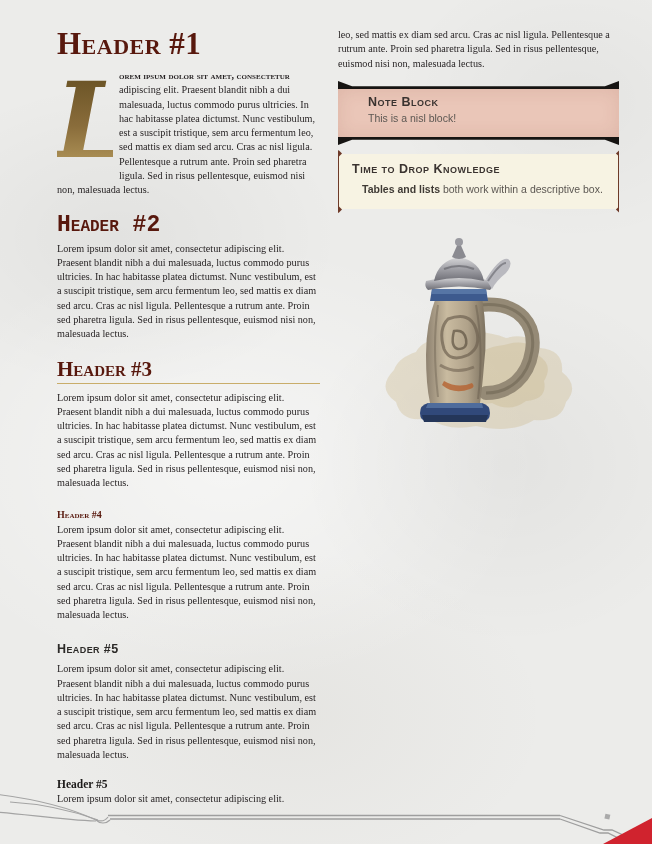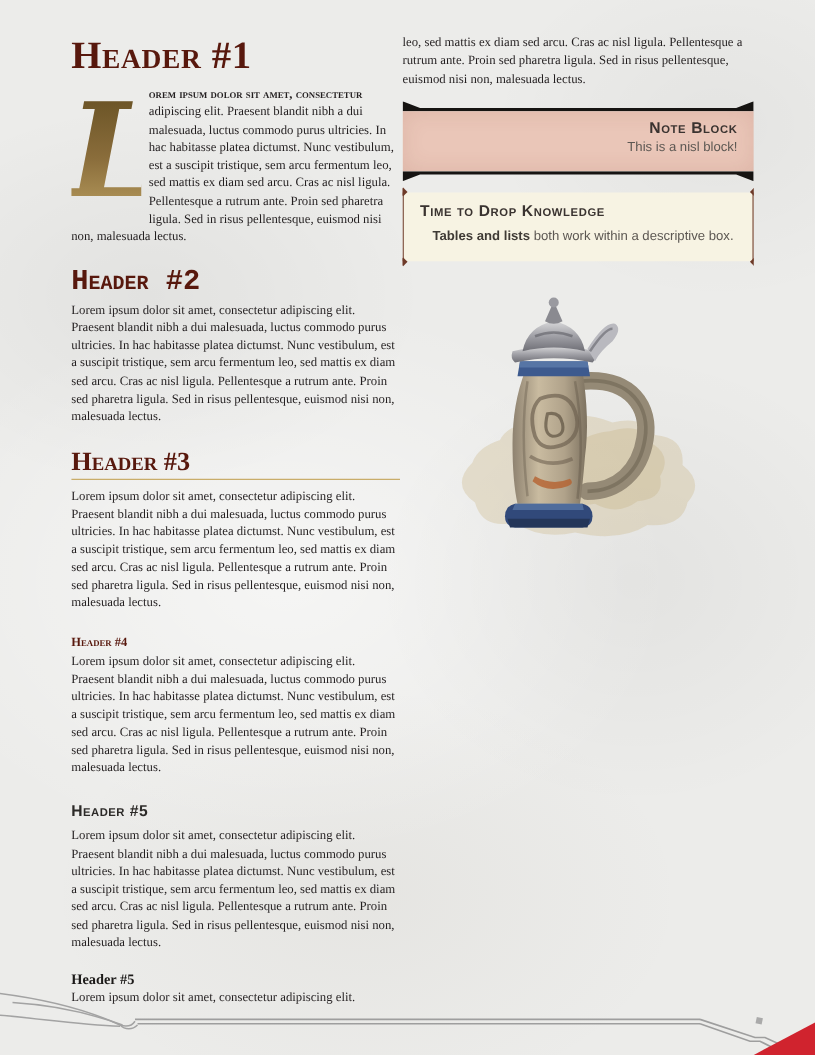--- a/index.html
+++ b/index.html
@@ -9,21 +9,21 @@
     background-color:#ececea;
     background-image:
       radial-gradient(ellipse 320px 220px at 18% 28%, rgba(0,0,0,0.045), transparent 70%),
       radial-gradient(ellipse 300px 260px at 78% 55%, rgba(0,0,0,0.04), transparent 70%),
       radial-gradient(ellipse 360px 240px at 45% 85%, rgba(125,115,95,0.06), transparent 70%),
       radial-gradient(ellipse 260px 200px at 88% 12%, rgba(0,0,0,0.035), transparent 70%),
       radial-gradient(ellipse 420px 300px at 35% 55%, rgba(255,255,255,0.5), transparent 75%);
   }
   .content{
     position:absolute;top:28px;left:57px;right:33px;bottom:40px;
-    display:flex;gap:2px;overflow:hidden;
+    display:flex;gap:18px;overflow:hidden;
   }
   .col{overflow:hidden;}
   .col-left{width:263px;flex:none;}
   .col-right{width:281px;flex:none;}
 
   
   .h1{font-family:"Liberation Serif",serif;font-variant:small-caps;color:#58180D;
       font-size:31px;font-weight:700;letter-spacing:0.5px;line-height:1;margin:0 0 10px 0;}
   .h2{font-family:Liberation Mono, monospace;font-variant:small-caps;color:#58180D;
       font-size:23px;font-weight:700;line-height:1;margin:16px 0 5px 0;}
@@ -40,21 +40,21 @@
   
   .para{font-size:10.2px;line-height:1.4;color:#231f20;margin:0 0 2px 0;text-align:left;}
   .lead-caps{font-variant:small-caps;font-weight:600;}
   .dropcap-wrap{float:left;width:56px;height:98px;margin:2px 6px 0 0;}
   .clearfix::after{content:"";display:block;clear:both;}
 
   
   .note-block{margin-top:10px;}
   .note-bar{display:block;width:100%;height:8px;}
   .note-body{background:#eac6b8;padding:6px 13px 10px 30px;
-      box-shadow:inset 0 0 18px rgba(120,60,40,0.12);text-align:right;}
+      box-shadow:inset 0 0 18px rgba(120,60,40,0.12);}
   .box-title{font-family:"Liberation Sans",sans-serif;font-variant:small-caps;
       font-weight:700;font-size:12.5px;letter-spacing:0.5px;color:#3a3330;margin:0 0 2px 0;}
   .box-text{font-family:"Liberation Sans",sans-serif;font-size:10.5px;line-height:1.5;
       color:#5c5752;margin:0;}
 
   
   .desc-box{position:relative;margin-top:9px;background:#f7f3e3;
       border-left:1.7px solid #6e3a28;border-right:1.7px solid #6e3a28;
       padding:8px 13px 12px 13px;}
   .corner-dot{position:absolute;width:5px;height:5px;background:#6e3a28;

